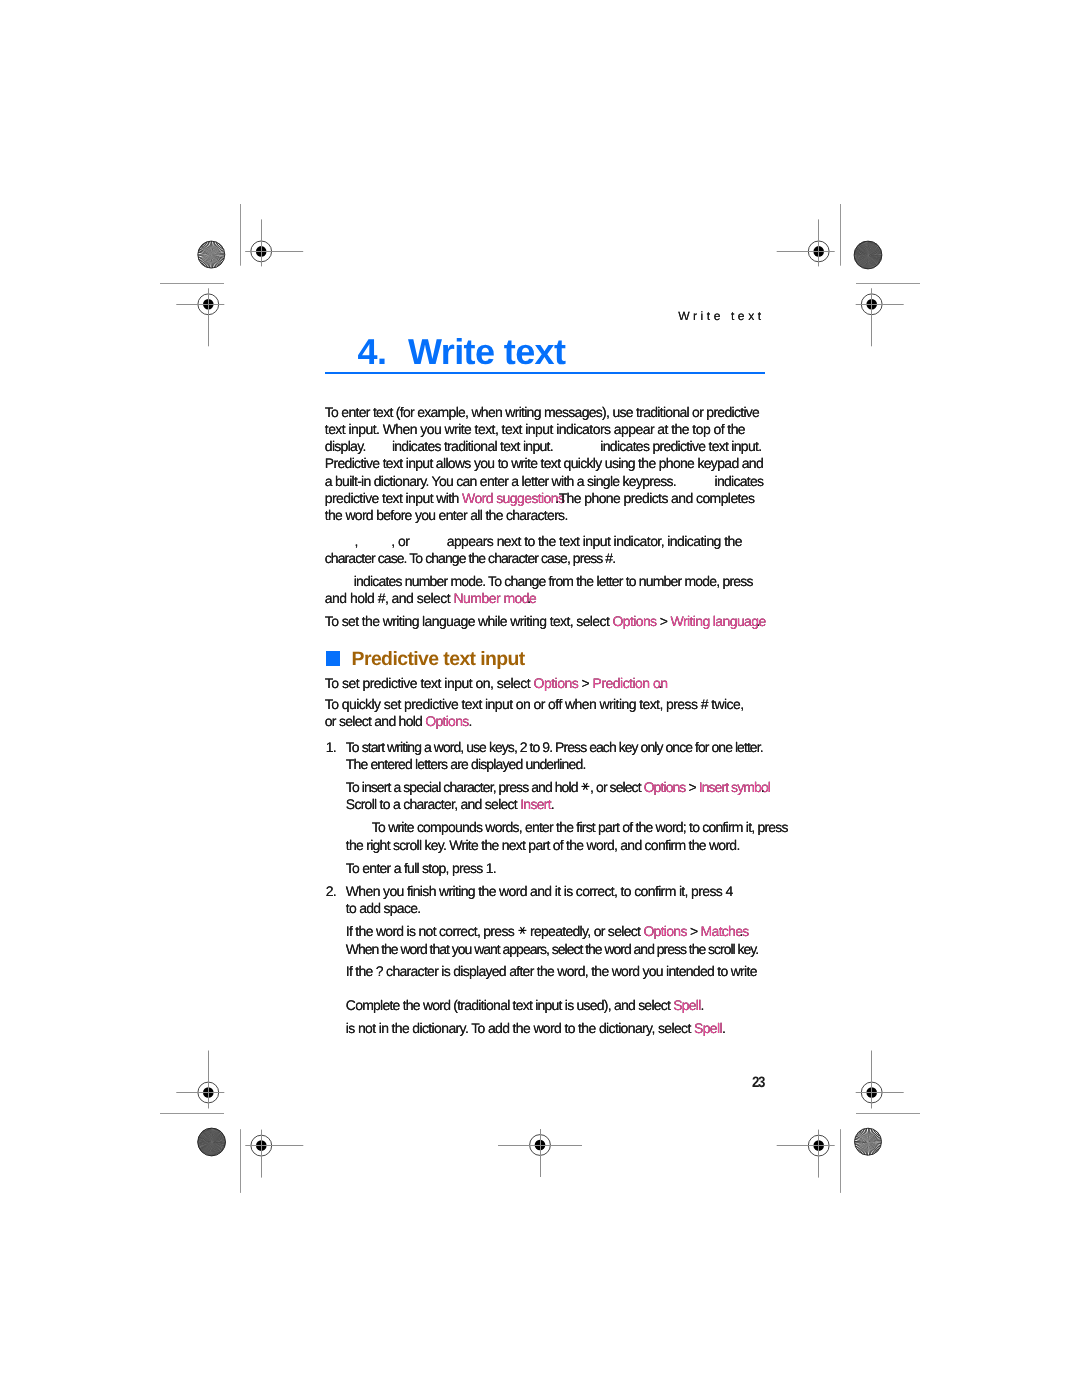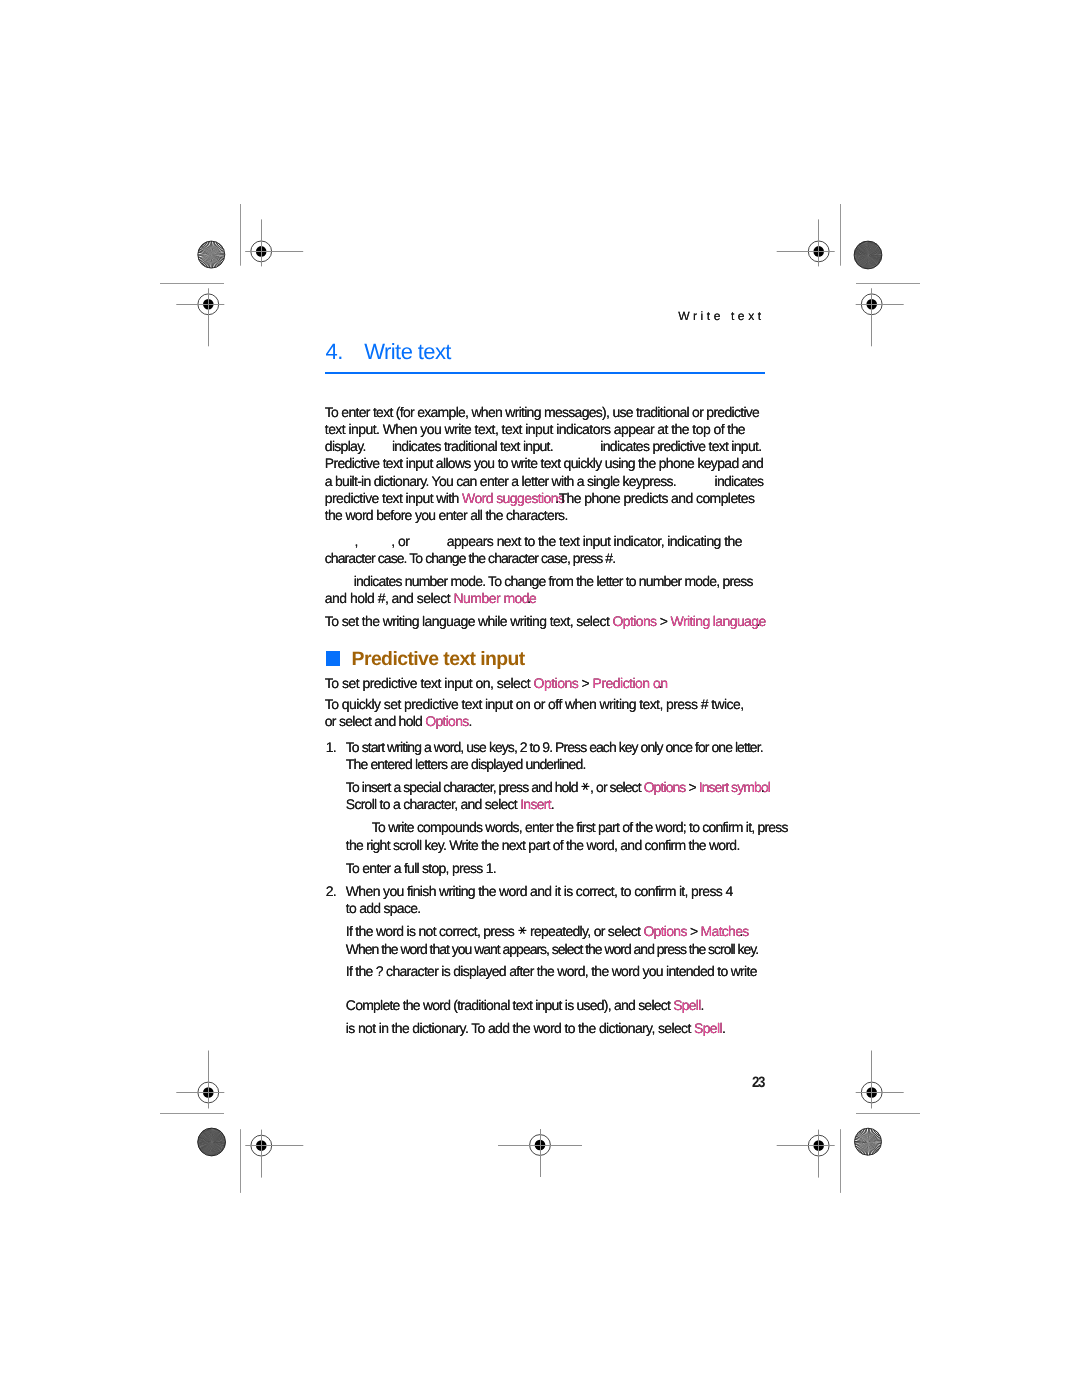--- a/index.html
+++ b/index.html
@@ -16,22 +16,22 @@
   .slug{position:absolute;font-family:"Liberation Serif",serif;
         font-size:12.38px;color:#1b1b1b;white-space:pre;line-height:14px;
         text-shadow:0 0 0.3px #1b1b1b;}
 
   
   .runhead{position:absolute;font-size:12.1px;color:#1c1c1c;
            letter-spacing:3.55px;white-space:pre;line-height:10px;
            text-shadow:0 0 0.35px #1c1c1c;}
 
   
-  .chaptitle{position:absolute;color:#0570fb;font-size:22px;font-weight:normal;
-             white-space:pre;letter-spacing:-0.6px;line-height:20px;}
+  .chaptitle{position:absolute;color:#0570fb;font-size:36px;font-weight:bold;
+             white-space:pre;letter-spacing:-0.6px;line-height:20px;margin-left:32px;}
   .chaprule{position:absolute;background:#0570fb;height:2px;}
 
   
   .body{position:absolute;color:#1c1c1c;font-size:14px;letter-spacing:-0.73px;
         text-shadow:0 0 0.35px #1c1c1c;}
   .ln{position:absolute;white-space:pre;line-height:14px;}
   .blue{color:#ec4899;}
   .gap{display:inline-block;}
   .ovp{display:inline-block;margin-left:-9.1px;color:#1c1c1c;}
   .ast{display:inline-block;width:8.8px;height:8.8px;line-height:0;

